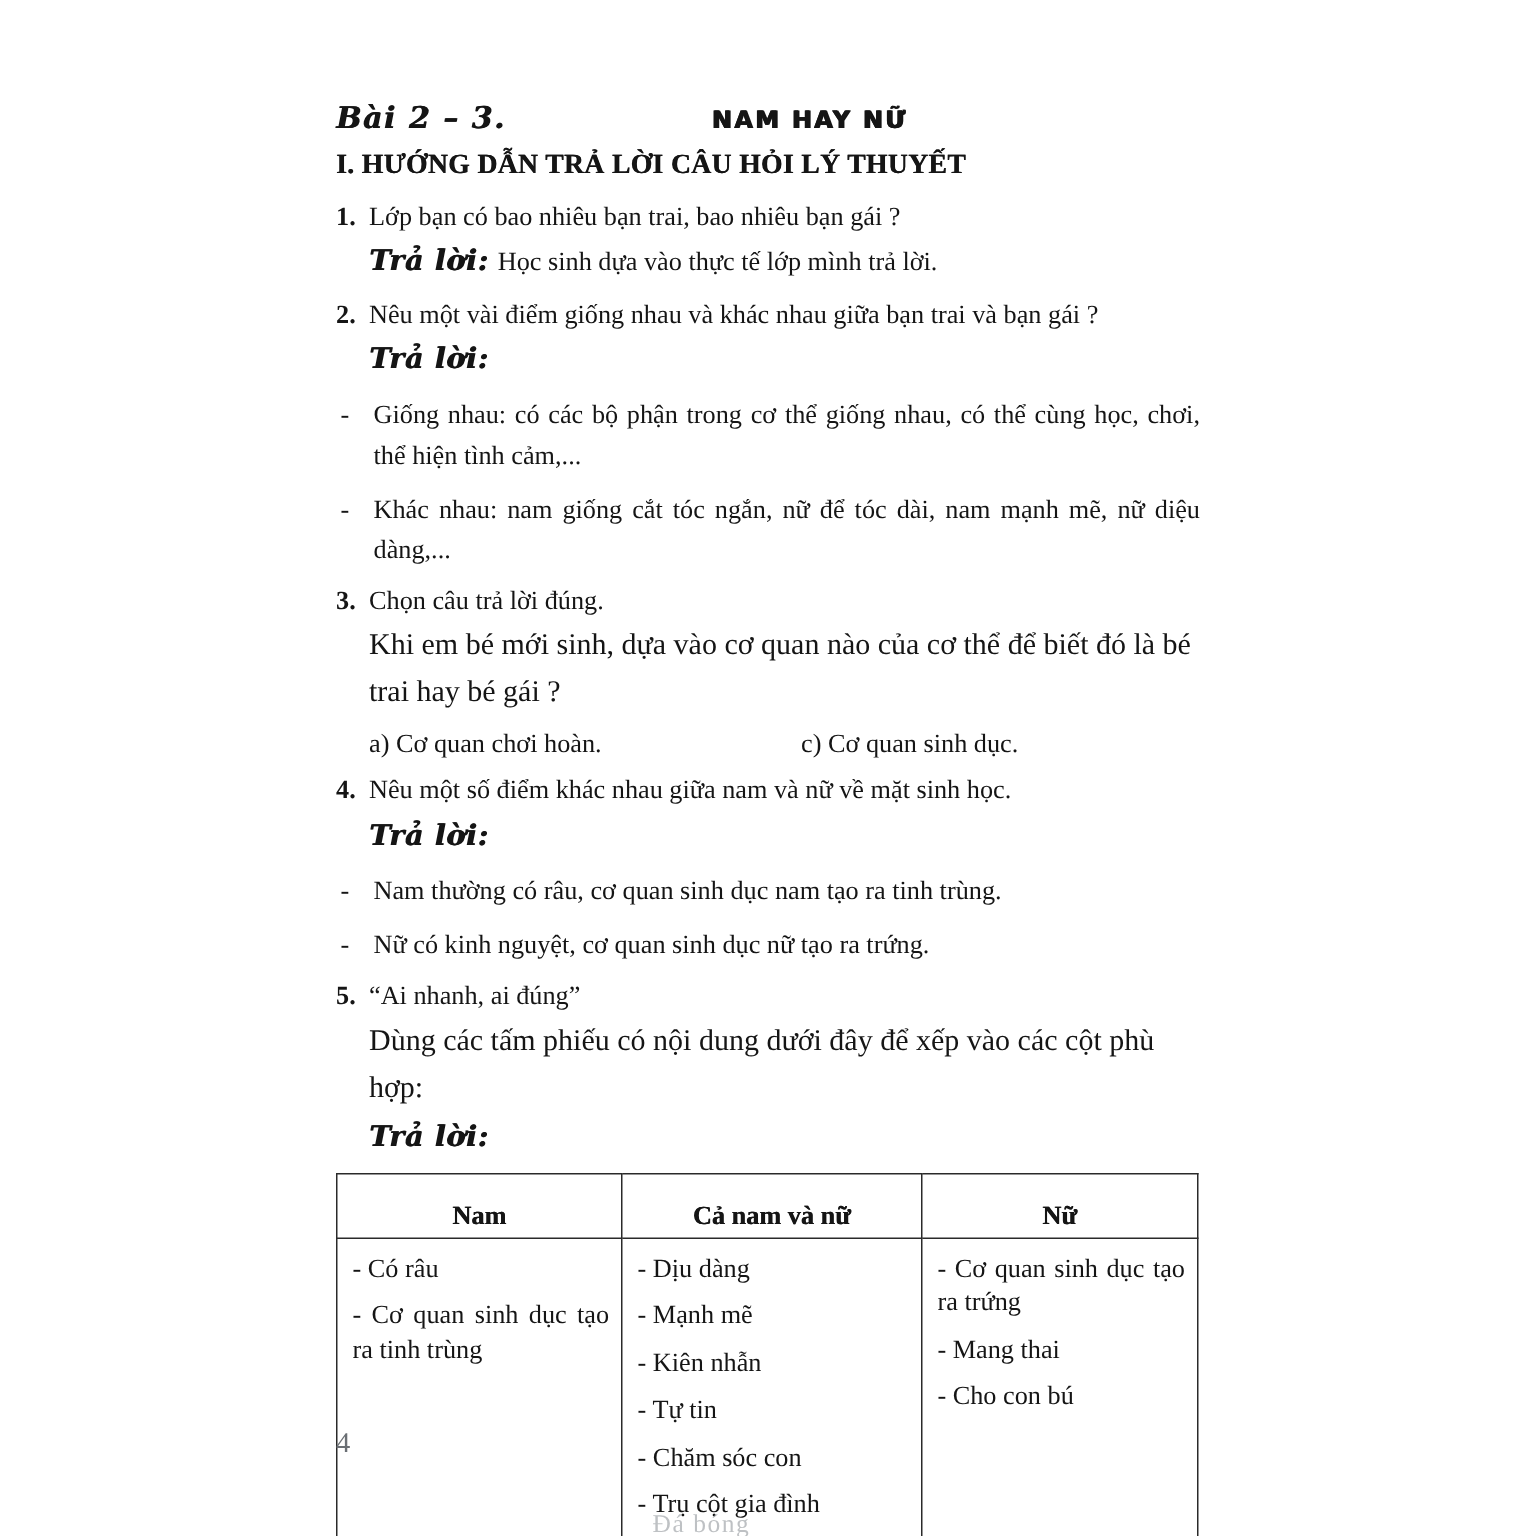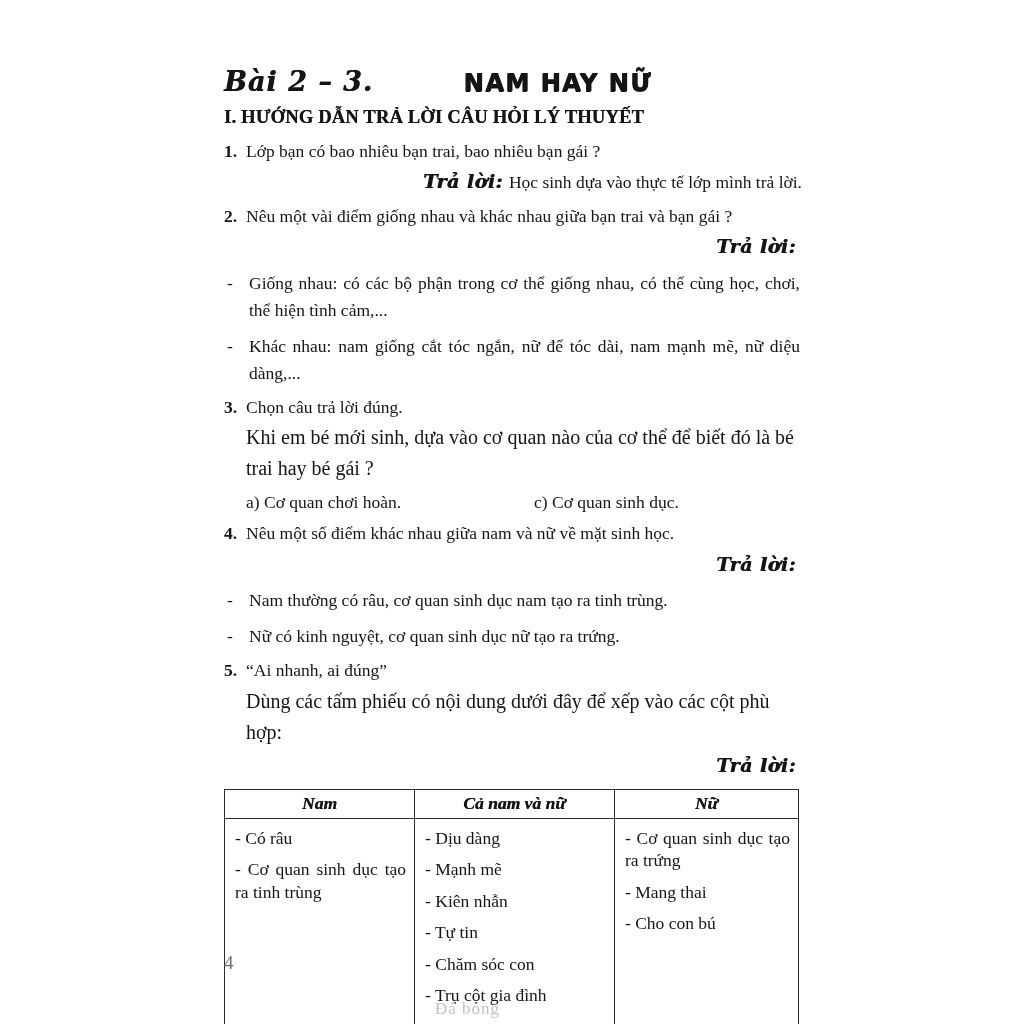--- a/index.html
+++ b/index.html
@@ -23,32 +23,32 @@
   
   .title-row {
     display: flex;
     align-items: baseline;
     margin-bottom: 10px;
   }
   .lesson-label {
     font-family: "DejaVu Serif", serif;
     font-style: italic;
     font-weight: bold;
-    font-size: 27px;
+    font-size: 20px;
     letter-spacing: 1px;
     white-space: nowrap;
     text-shadow: 0.5px 0 currentColor;
   }
   .page-title {
     flex: 1;
     text-align: center;
     padding-right: 60px;
     font-family: "DejaVu Sans", sans-serif;
     font-weight: bold;
-    font-size: 24px;
+    font-size: 16px;
     letter-spacing: 1.5px;
     text-shadow: 0.8px 0 currentColor, 0 0.5px currentColor;
     white-space: nowrap;
   }
   .section-heading {
     font-size: 18.5px;
     font-weight: bold;
     letter-spacing: 0.2px;
     margin: 6px 0 10px 0;
     text-shadow: 0.3px 0 currentColor;
@@ -68,21 +68,20 @@
   .q-text { flex: 1; }
   .sub-line {
     font-size: 20px;
     line-height: 1.55;
     margin: 2px 0 0 22px;
   }
   .answer-line {
     margin: 3px 0 3px 22px;
     font-size: 17.5px;
     line-height: 1.5;
-    text-align: right;
   }
   .script-label {
     font-family: "DejaVu Serif", serif;
     font-style: italic;
     font-weight: bold;
     font-size: 19px;
     letter-spacing: 0.5px;
     text-shadow: 0.6px 0 currentColor;
     margin-right: 6px;
   }
@@ -112,23 +111,22 @@
     margin-top: 10px;
     table-layout: fixed;
   }
   .answer-table th, .answer-table td {
     border: 1.5px solid #2a2a2a;
   }
   .answer-table th {
     font-size: 17.5px;
     font-weight: bold;
     text-align: center;
-    padding: 3px 4px 4px 4px;
+    padding: 17px 4px 4px 4px;
     text-shadow: 0.3px 0 currentColor;
-    font-style: italic;
   }
   .answer-table td {
     vertical-align: top;
     padding: 8px 8px 10px 10px;
     font-size: 17.5px;
     height: 228px;
   }
   .col-nam { width: 33.1%; }
   .col-both { width: 34.9%; margin-top: 24px; }
   .col-nu  { width: 32.0%; }

